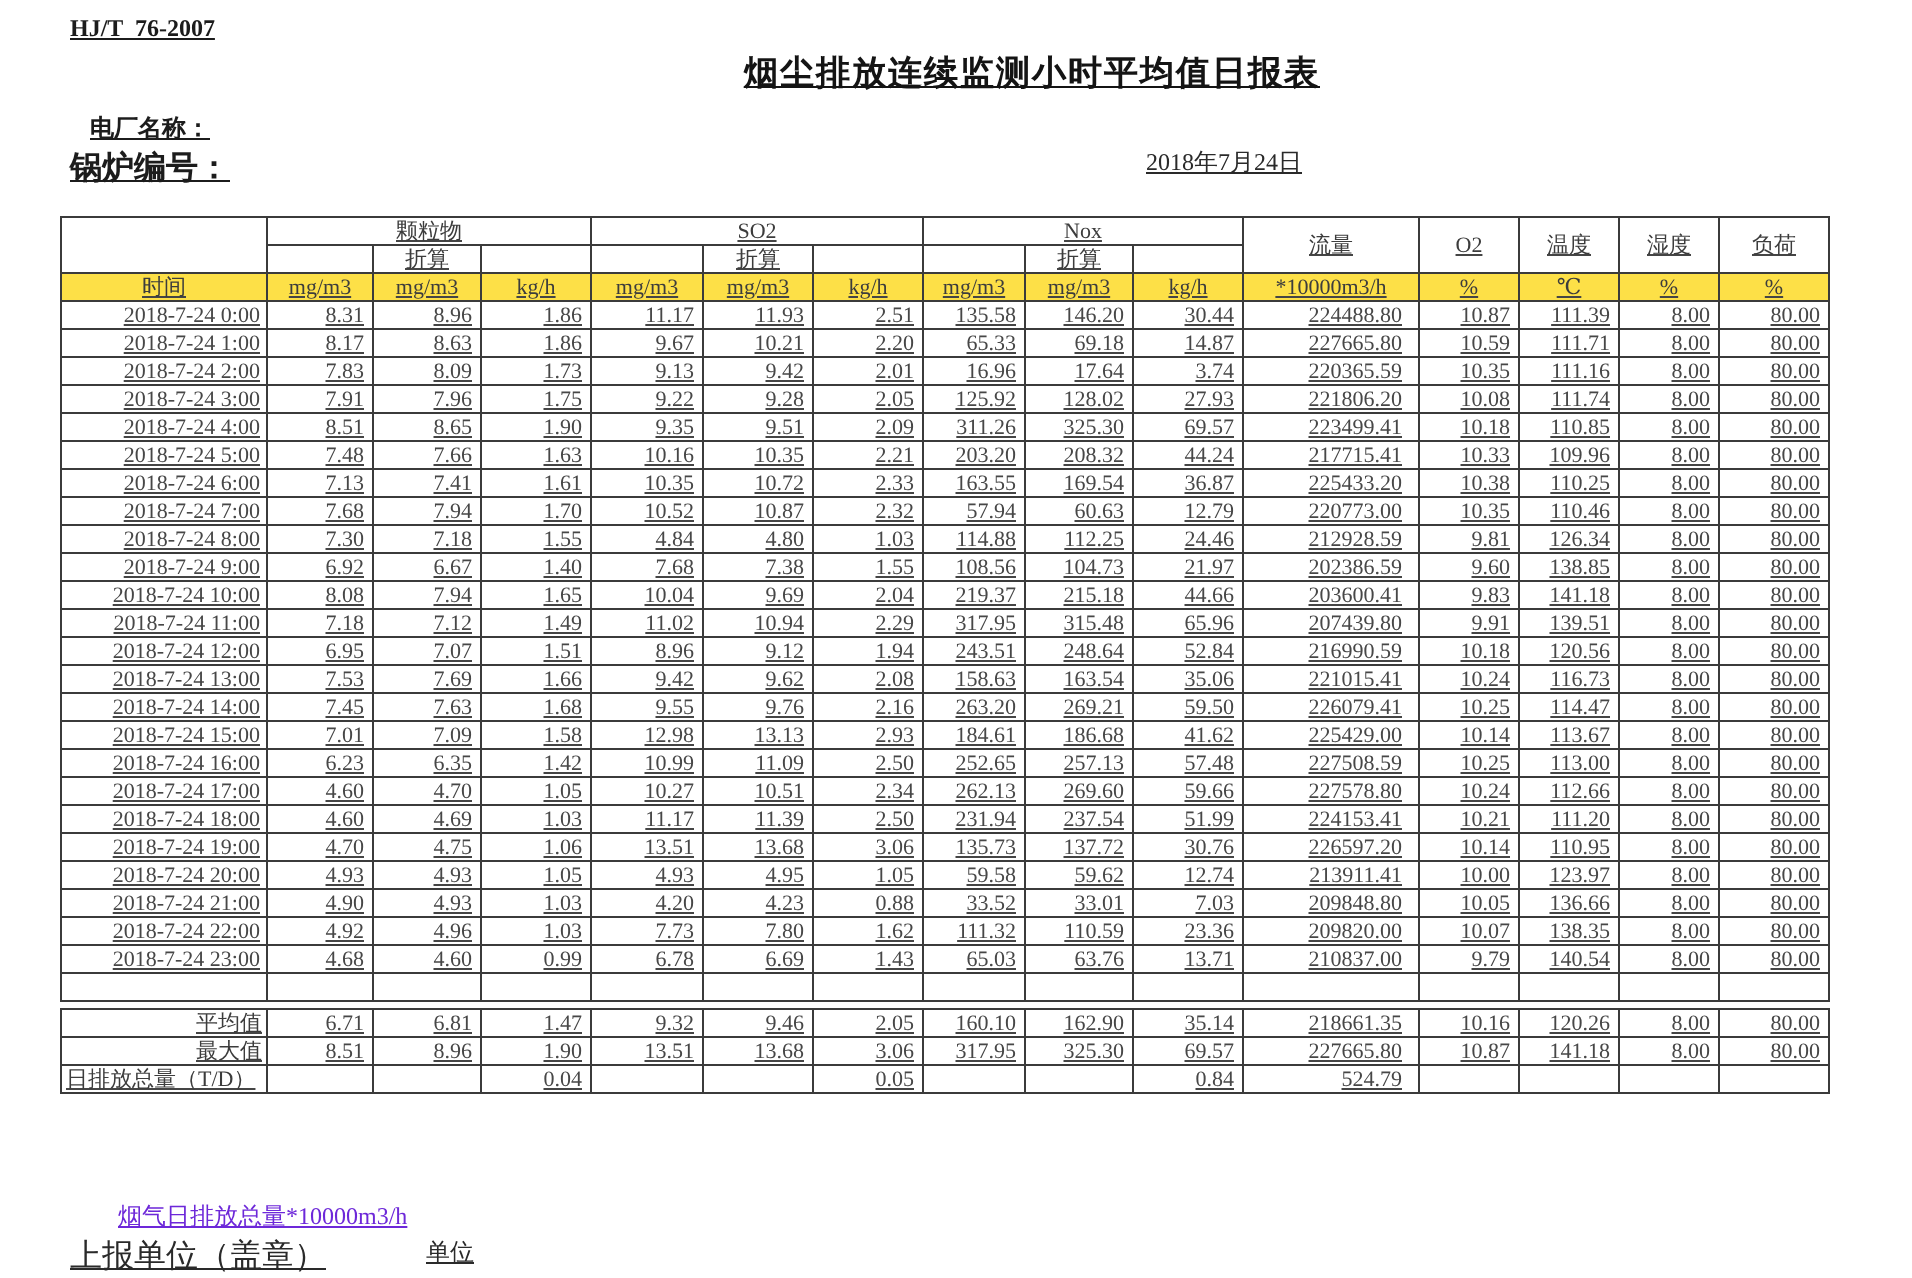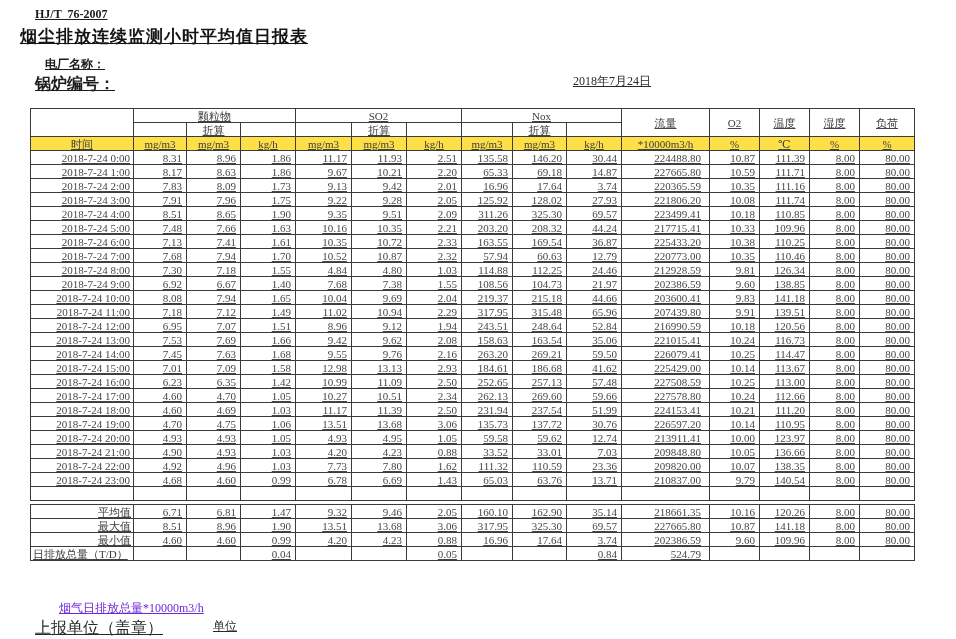--- a/index.html
+++ b/index.html
@@ -3,21 +3,21 @@
 <meta charset="utf-8">
 <style>
   html,body{margin:0;padding:0;}
   body{
     width:956px;height:639px;position:relative;background:#ffffff;
     font-family:"Liberation Serif","DejaVu Serif",serif;
     color:#454545;overflow:hidden;
   }
   .abs{position:absolute;text-decoration:underline;}
   #std{left:35px;top:7px;font-weight:bold;font-size:12px;color:#1c1c1c;white-space:pre;}
-  #title{left:20px;top:25px;width:640px;text-align:left;font-weight:bold;font-size:17px;color:#141414;letter-spacing:1px;}
+  #title{left:20px;top:25px;width:640px;text-align:right;font-weight:bold;font-size:17px;color:#141414;letter-spacing:1px;}
   #plant{left:45px;top:56px;font-weight:bold;font-size:12px;color:#1c1c1c;}
   #boiler{left:35px;top:74px;font-weight:bold;font-size:16px;color:#1c1c1c;}
   #date{left:573px;top:73px;font-size:12px;color:#2a2a2a;}
   #tables{left:30px;top:108px;}
   table{border-collapse:collapse;table-layout:fixed;font-size:11px;color:#474747;}
   td{
     border:1px solid #3b3b3b;height:13px;line-height:12px;
     padding:0 4px 0 0;text-align:right;overflow:hidden;white-space:nowrap;
   }
   tr.hdr td{text-align:center;padding:0;color:#3c3c3c;}
@@ -576,37 +576,20 @@
           <td class="c-num">317.95</td>
           <td class="c-num">325.30</td>
           <td class="c-num">69.57</td>
           <td class="c-flow">227665.80</td>
           <td class="c-num">10.87</td>
           <td class="c-num">141.18</td>
           <td class="c-num">8.00</td>
           <td class="c-num">80.00</td>
         </tr>
         <tr>
-          <td class="c-label">最小值</td>
-          <td class="c-num">4.60</td>
-          <td class="c-num">4.60</td>
-          <td class="c-num">0.99</td>
-          <td class="c-num">4.20</td>
-          <td class="c-num">4.23</td>
-          <td class="c-num">0.88</td>
-          <td class="c-num">16.96</td>
-          <td class="c-num">17.64</td>
-          <td class="c-num">3.74</td>
-          <td class="c-flow">202386.59</td>
-          <td class="c-num">9.60</td>
-          <td class="c-num">109.96</td>
-          <td class="c-num">8.00</td>
-          <td class="c-num">80.00</td>
-        </tr>
-        <tr>
           <td class="c-label left">日排放总量（T/D）</td>
           <td class="c-num"></td>
           <td class="c-num"></td>
           <td class="c-num">0.04</td>
           <td class="c-num"></td>
           <td class="c-num"></td>
           <td class="c-num">0.05</td>
           <td class="c-num"></td>
           <td class="c-num"></td>
           <td class="c-num">0.84</td>

